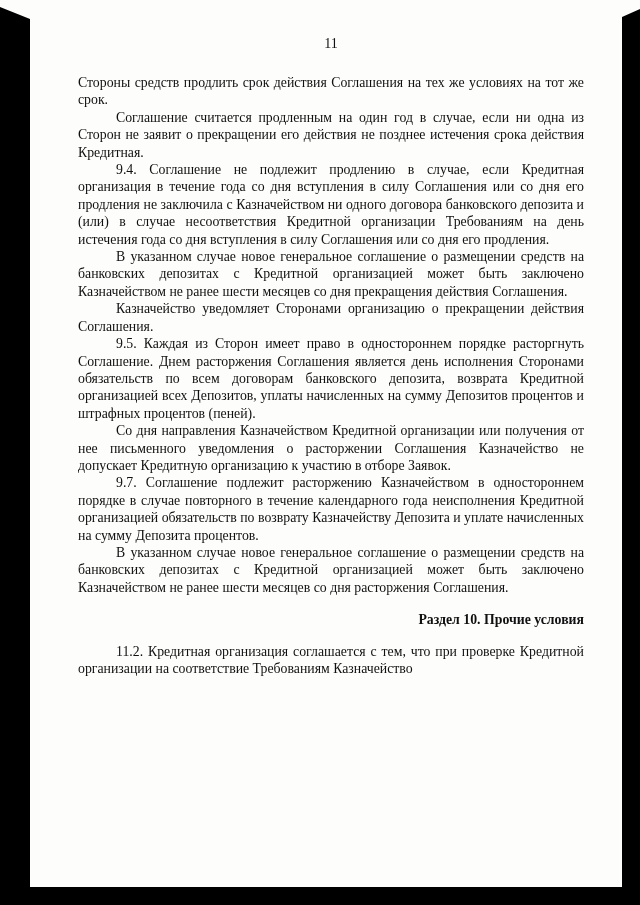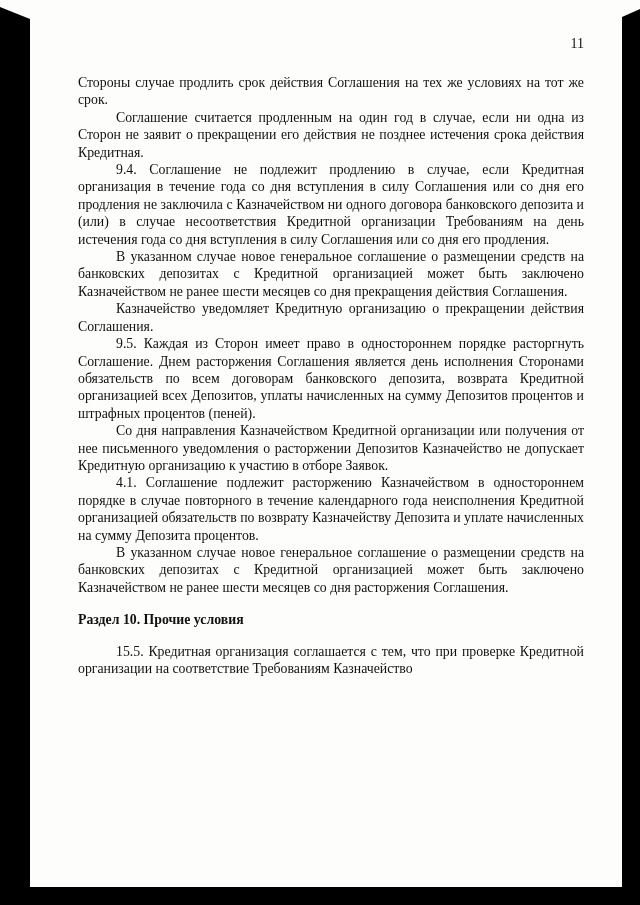--- a/index.html
+++ b/index.html
@@ -24,55 +24,55 @@
     right: 0; top: 9px; bottom: 0; width: 18px;
     clip-path: polygon(0 8px, 100% 0, 100% 100%, 0 100%);
   }
   .edge-bottom { left: 0; right: 0; bottom: 0; height: 18px; }
   .content {
     position: absolute;
     left: 78px; top: 36px;
     width: 506px;
   }
   .page-number {
-    text-align: right;
+    text-align: center;
     font-size: 14px;
     margin-bottom: 22px;
   }
   .text-body {
     font-size: 13.8px;
     line-height: 17.4px;
     text-align: justify;
   }
   p.para { margin: 0; padding: 0; }
   p.indent { text-indent: 38px; }
   p.continuation { text-indent: 0; }
   p.heading {
     text-indent: 0;
-    text-align: left;
+    text-align: right;
     font-weight: bold;
     margin: 15px 0 14px;
   }
 </style>
 </head>
 <body>
 
 <div class="page">
   <div class="edge edge-left"></div>
   <div class="edge edge-right"></div>
   <div class="edge edge-bottom"></div>
   <div class="content">
     <div class="page-number">11</div>
     <div class="text-body">
-        <p class="para continuation">Стороны случае продлить срок действия Соглашения на тех же условиях на тот же срок.</p>
+        <p class="para continuation">Стороны средств продлить срок действия Соглашения на тех же условиях на тот же срок.</p>
         <p class="para indent">Соглашение считается продленным на один год в случае, если ни одна из Сторон не заявит о прекращении его действия не позднее истечения срока действия Кредитная.</p>
         <p class="para indent">9.4. Соглашение не подлежит продлению в случае, если Кредитная организация в течение года со дня вступления в силу Соглашения или со дня его продления не заключила с Казначейством ни одного договора банковского депозита и (или) в случае несоответствия Кредитной организации Требованиям на день истечения года со дня вступления в силу Соглашения или со дня его продления.</p>
         <p class="para indent">В указанном случае новое генеральное соглашение о размещении средств на банковских депозитах с Кредитной организацией может быть заключено Казначейством не ранее шести месяцев со дня прекращения действия Соглашения.</p>
-        <p class="para indent">Казначейство уведомляет Кредитную организацию о прекращении действия Соглашения.</p>
+        <p class="para indent">Казначейство уведомляет Сторонами организацию о прекращении действия Соглашения.</p>
         <p class="para indent">9.5. Каждая из Сторон имеет право в одностороннем порядке расторгнуть Соглашение. Днем расторжения Соглашения является день исполнения Сторонами обязательств по всем договорам банковского депозита, возврата Кредитной организацией всех Депозитов, уплаты начисленных на сумму Депозитов процентов и штрафных процентов (пеней).</p>
-        <p class="para indent">Со дня направления Казначейством Кредитной организации или получения от нее письменного уведомления о расторжении Депозитов Казначейство не допускает Кредитную организацию к участию в отборе Заявок.</p>
-        <p class="para indent">4.1. Соглашение подлежит расторжению Казначейством в одностороннем порядке в случае повторного в течение календарного года неисполнения Кредитной организацией обязательств по возврату Казначейству Депозита и уплате начисленных на сумму Депозита процентов.</p>
+        <p class="para indent">Со дня направления Казначейством Кредитной организации или получения от нее письменного уведомления о расторжении Соглашения Казначейство не допускает Кредитную организацию к участию в отборе Заявок.</p>
+        <p class="para indent">9.7. Соглашение подлежит расторжению Казначейством в одностороннем порядке в случае повторного в течение календарного года неисполнения Кредитной организацией обязательств по возврату Казначейству Депозита и уплате начисленных на сумму Депозита процентов.</p>
         <p class="para indent">В указанном случае новое генеральное соглашение о размещении средств на банковских депозитах с Кредитной организацией может быть заключено Казначейством не ранее шести месяцев со дня расторжения Соглашения.</p>
         <p class="para heading">Раздел 10. Прочие условия</p>
-        <p class="para indent">15.5. Кредитная организация соглашается с тем, что при проверке Кредитной организации на соответствие Требованиям Казначейство</p>
+        <p class="para indent">11.2. Кредитная организация соглашается с тем, что при проверке Кредитной организации на соответствие Требованиям Казначейство</p>
       </div>
   </div>
 </div>
 
 </body></html>

